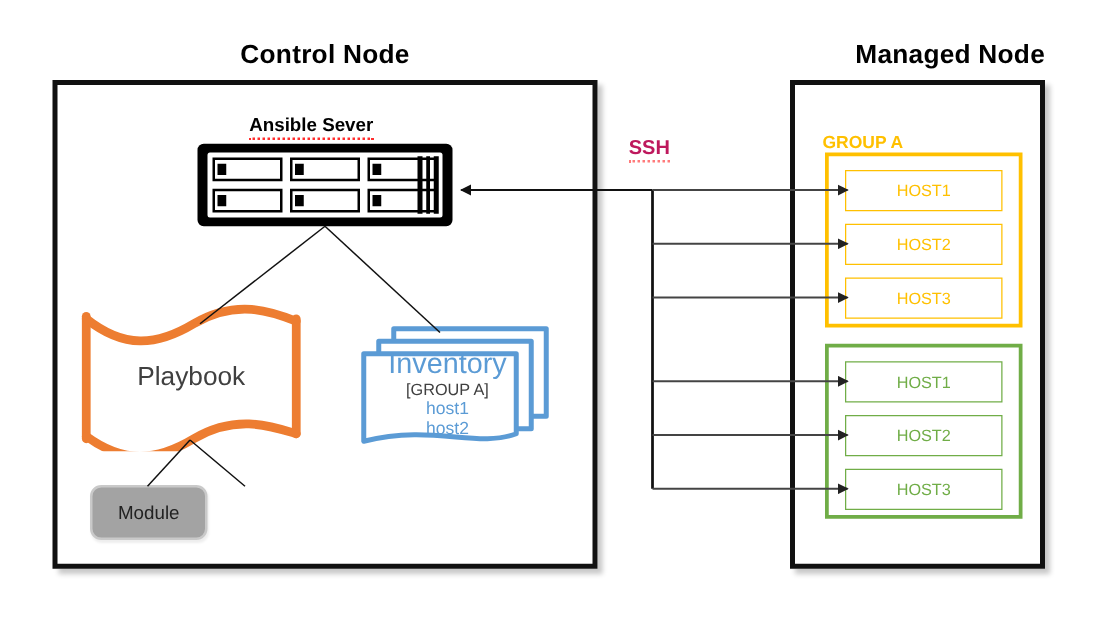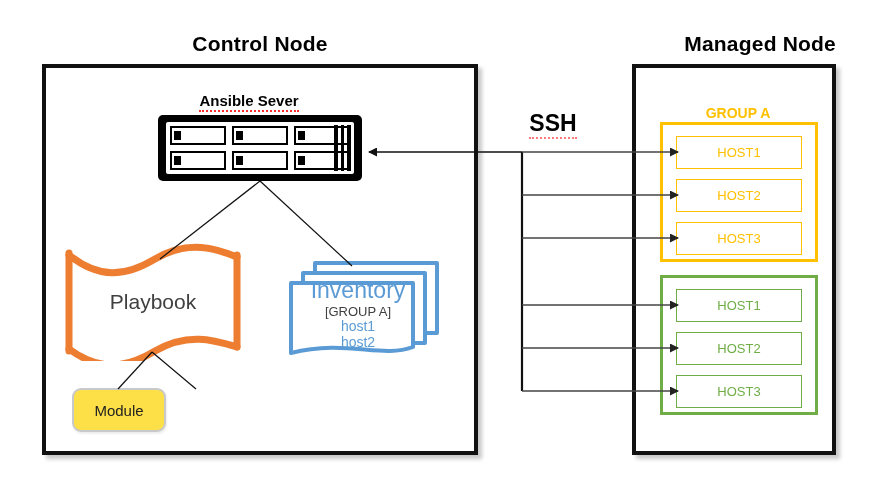--- a/index.html
+++ b/index.html
@@ -47,33 +47,33 @@
   
   #inventory{position:absolute;left:285px;top:255px;width:160px;height:110px;}
   #inv-text{position:absolute;left:292px;top:278px;width:132px;text-align:center;
             line-height:1.12;}
   #inv-title{font-size:23px;color:#5B9BD5;display:block;}
   #inv-group{font-size:13px;color:#404040;display:block;margin-top:1px;}
   #inv-h1,#inv-h2{font-size:14px;color:#5B9BD5;display:block;}
 
   
   .leaf-box{position:absolute;height:44px;border:2px solid #c9c9c9;
-            border-radius:9px;background:#fde047;box-sizing:border-box;
+            border-radius:9px;background:#a3a3a3;box-sizing:border-box;
             display:flex;align-items:center;justify-content:center;
             font-size:15px;color:#222;box-shadow:1px 2px 2px rgba(0,0,0,.07);}
   #box-module{left:72px;top:388px;width:94px;}
   #box-task{left:166px;top:388px;width:62px;}
 
   
-  #ssh{position:absolute;left:503px;top:110px;width:100px;text-align:center;
-       font-size:23px;font-weight:bold;color:#000000;}
+  #ssh{position:absolute;left:503px;top:110px;width:100px;text-align:left;
+       font-size:16px;font-weight:bold;color:#be185d;}
   #ssh span{border-bottom:2px dotted #ff7b7b;padding-bottom:1px;}
 
   
-  .grp-label{position:absolute;width:160px;text-align:center;
+  .grp-label{position:absolute;width:160px;
              font-size:14px;font-weight:bold;white-space:nowrap;}
   .grp-box{position:absolute;background:#fff;box-sizing:border-box;}
   .host{position:absolute;box-sizing:border-box;background:#fff;
         display:flex;align-items:center;justify-content:center;
         font-size:13px;}
 
   #lbl-a{left:658px;top:105px;color:#FFC000;}
   #box-a{left:660px;top:122px;width:158px;height:140px;border:3px solid #FFC000;}
   .host-a{border:1.5px solid #FFC000;color:#FFC000;left:676px;width:126px;height:33px;}
   #ha1{top:136px;} #ha2{top:179px;} #ha3{top:222px;}

